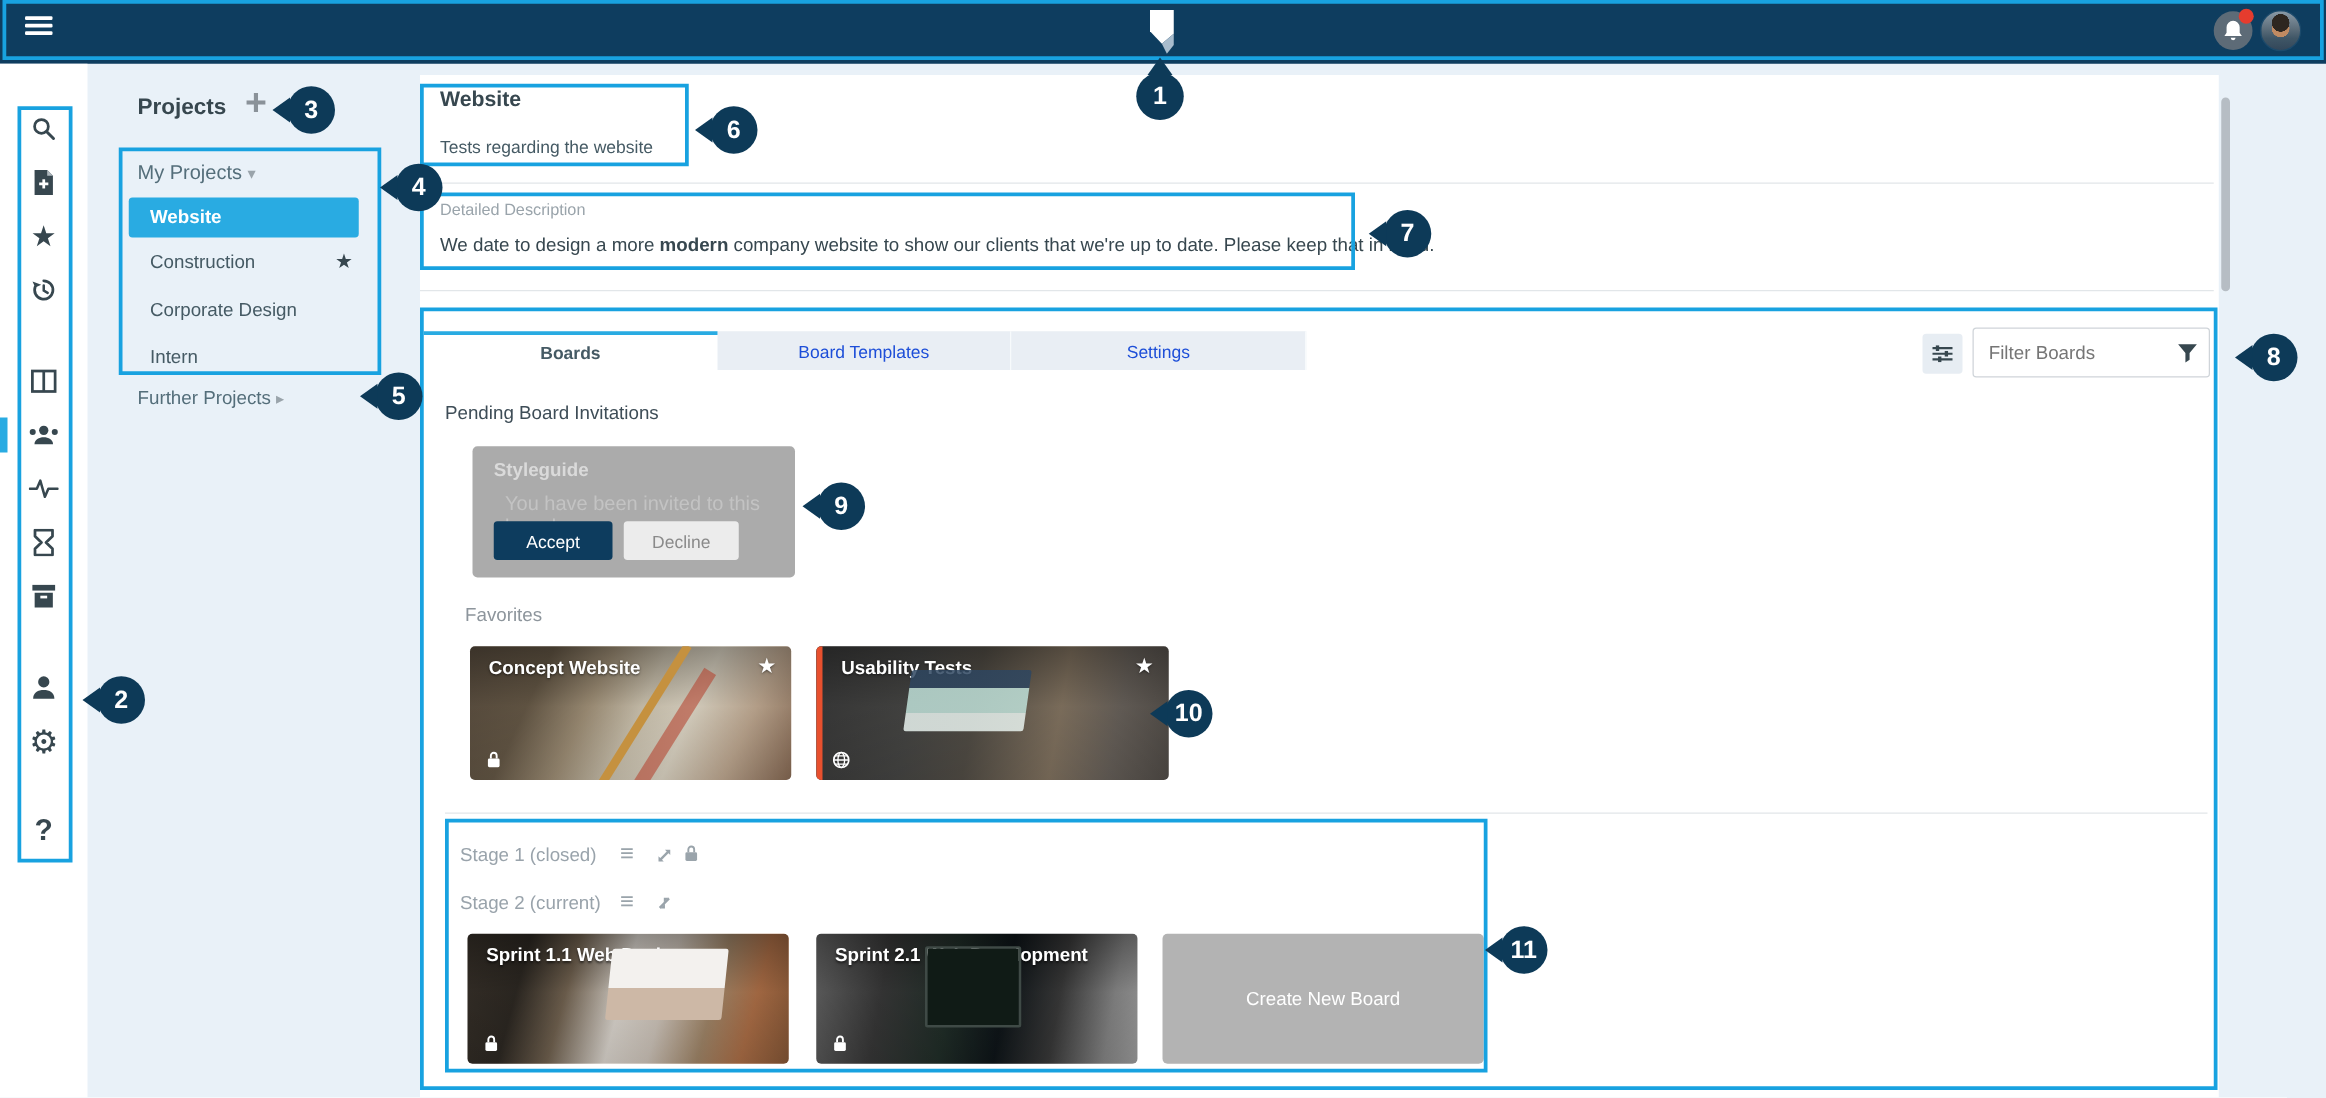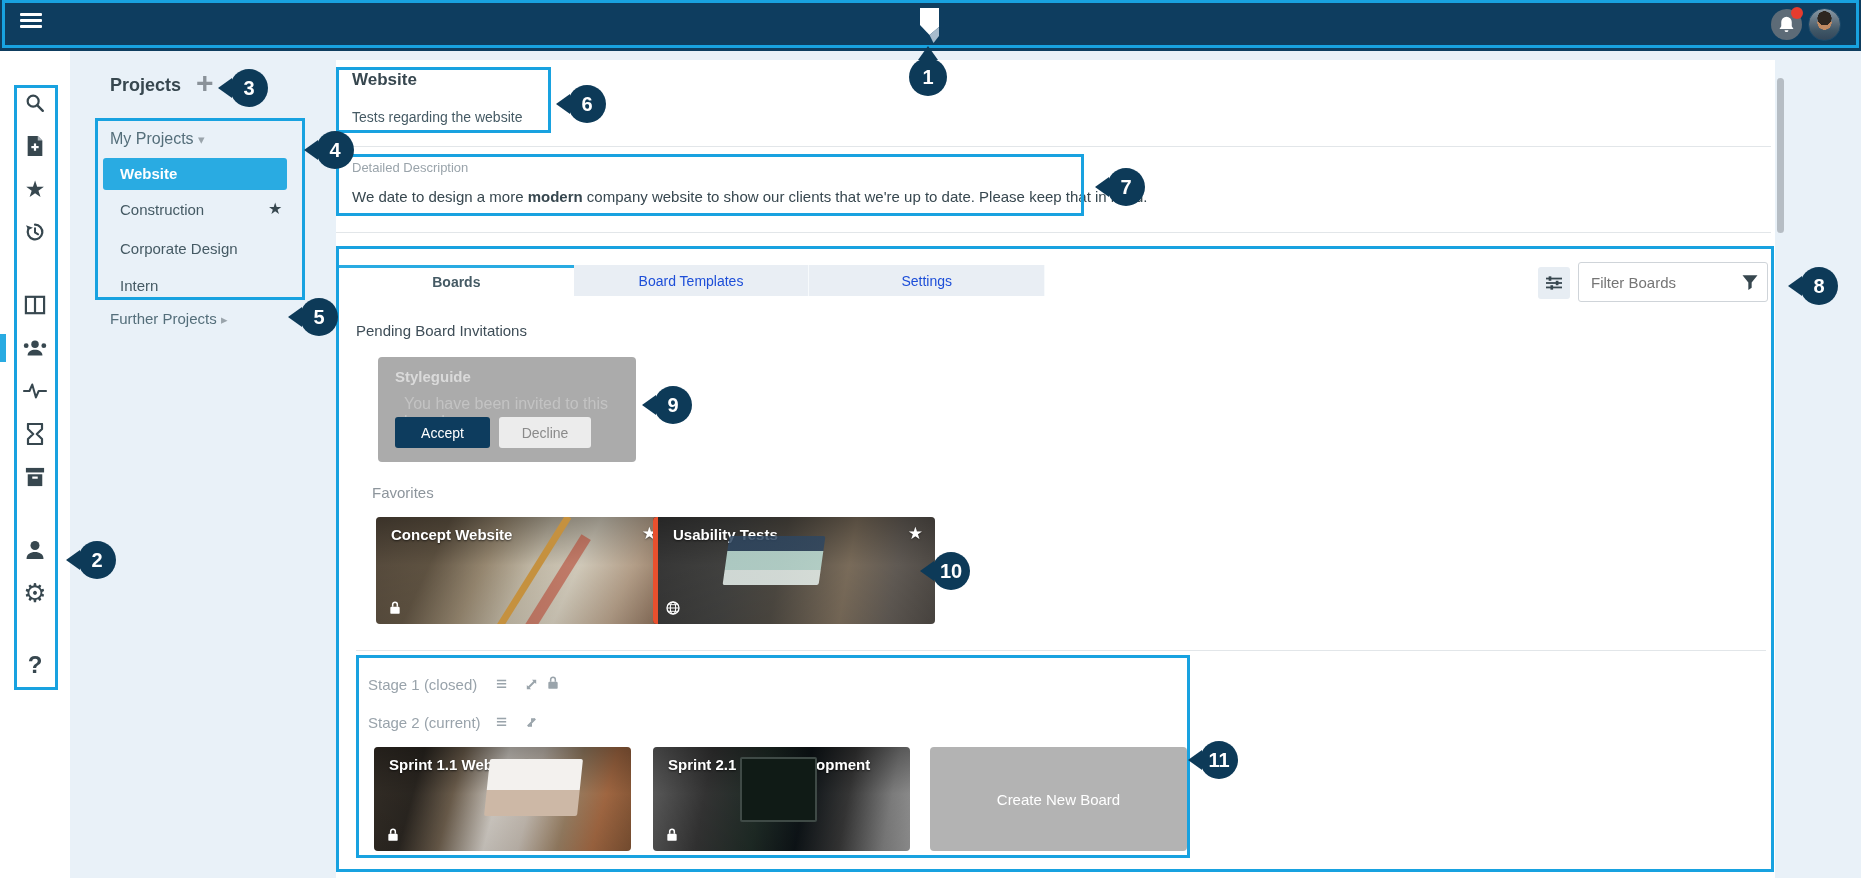--- a/index.html
+++ b/index.html
@@ -74,21 +74,21 @@
   .btn-decline{left:121px;width:92px;background:#ececec;color:#8a8a8a;}
 
   
   .board-card{position:absolute;width:257px;height:107px;border-radius:4px;overflow:hidden;cursor:pointer;}
   .board-card .shade{position:absolute;inset:0;background:linear-gradient(180deg,rgba(0,0,0,.38) 0%,rgba(0,0,0,.12) 45%,rgba(0,0,0,.18) 100%);}
   .board-title{position:absolute;left:15px;top:9px;font-size:15px;font-weight:bold;color:#fff;text-shadow:0 1px 2px rgba(0,0,0,.6);}
   .card-star{position:absolute;right:12px;top:6px;font-size:17px;color:#fff;text-shadow:0 1px 2px rgba(0,0,0,.5);cursor:pointer;}
   .card-badge{position:absolute;left:12px;bottom:8px;color:#fff;}
   .stripe{position:absolute;left:0;top:0;width:5px;height:100%;background:#e8502e;}
   .ph-concept{background:
-    linear-gradient(115deg,#5e5142 0%,#6b5d4a 22%,#a9987e 38%,#d9cfba 52%,#ece4d2 66%,#cbb39a 82%,#8e6f58 100%); padding-left: 36px;}
+    linear-gradient(115deg,#5e5142 0%,#6b5d4a 22%,#a9987e 38%,#d9cfba 52%,#ece4d2 66%,#cbb39a 82%,#8e6f58 100%);}
   .ph-concept::after{content:'';position:absolute;left:52%;top:-10%;width:7px;height:130%;background:#c5913f;transform:rotate(32deg);box-shadow:26px 10px 0 2px rgba(180,60,40,.55);}
   .ph-usability{background:
     linear-gradient(100deg,#3c3c3c 0%,#4a4a48 28%,#57524a 45%,#8a7a66 68%,#6d665f 84%,#55504b 100%); padding-left: 25px;}
   .ph-usability::after{content:'';position:absolute;left:26%;top:18%;width:34%;height:46%;background:linear-gradient(180deg,#2e4660 0 30%,#bfe0d8 30% 70%,#e8f2ee 70% 100%);transform:skewX(-8deg);opacity:.85;border-radius:2px;}
   .ph-sprint1{background:
     linear-gradient(105deg,#3a332b 0%,#2f2a24 18%,#776754 32%,#e8e2da 48%,#d9cfc4 60%,#a98d6e 74%,#b5744a 86%,#8a5a38 100%);}
   .ph-sprint1::after{content:'';position:absolute;left:44%;top:12%;width:36%;height:55%;background:linear-gradient(180deg,#f3f1ee 0 55%,#cdb8a6 55% 100%);transform:skewX(-6deg);border-radius:2px;}
   .ph-sprint2{background:
     linear-gradient(100deg,#6a6a6a 0%,#3a3a3a 22%,#22302a 42%,#0f161a 58%,#3c3c3c 74%,#8c8c8c 90%,#a5a5a5 100%);}
   .ph-sprint2::after{content:'';position:absolute;left:34%;top:10%;width:30%;height:62%;background:linear-gradient(180deg,#101b16 0 100%);border:2px solid #3f4a46;box-sizing:border-box;border-radius:2px;}

